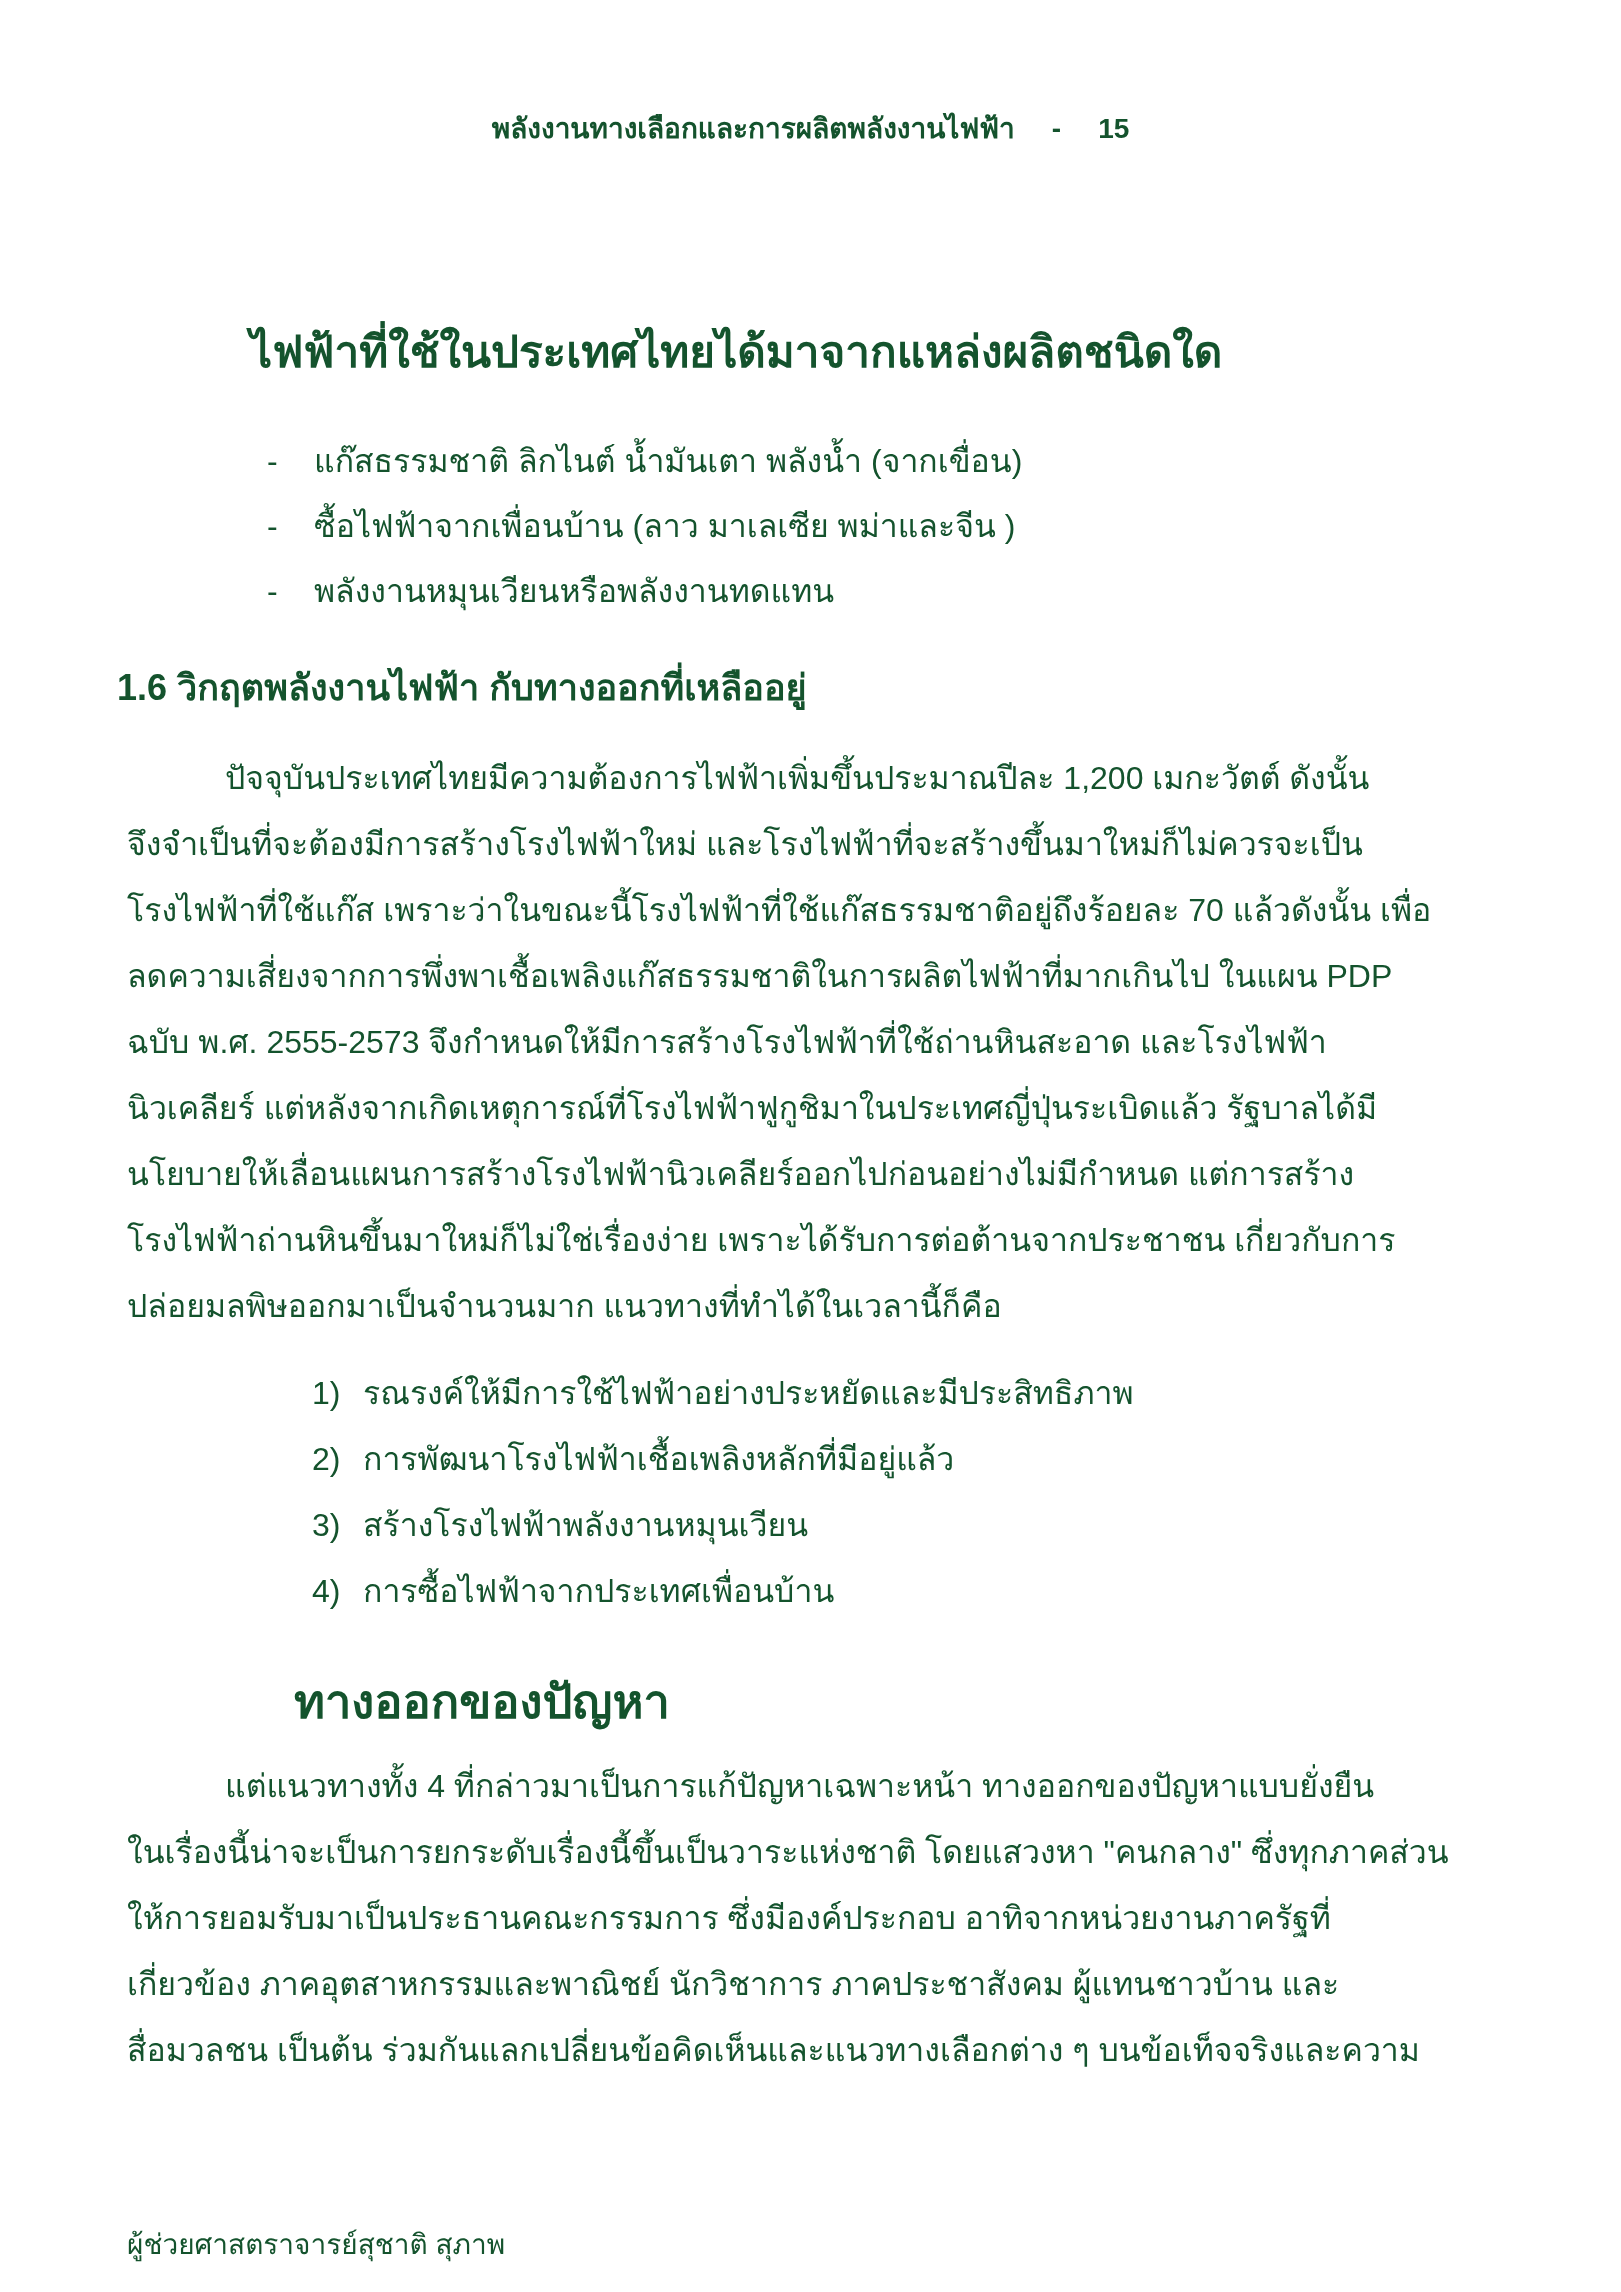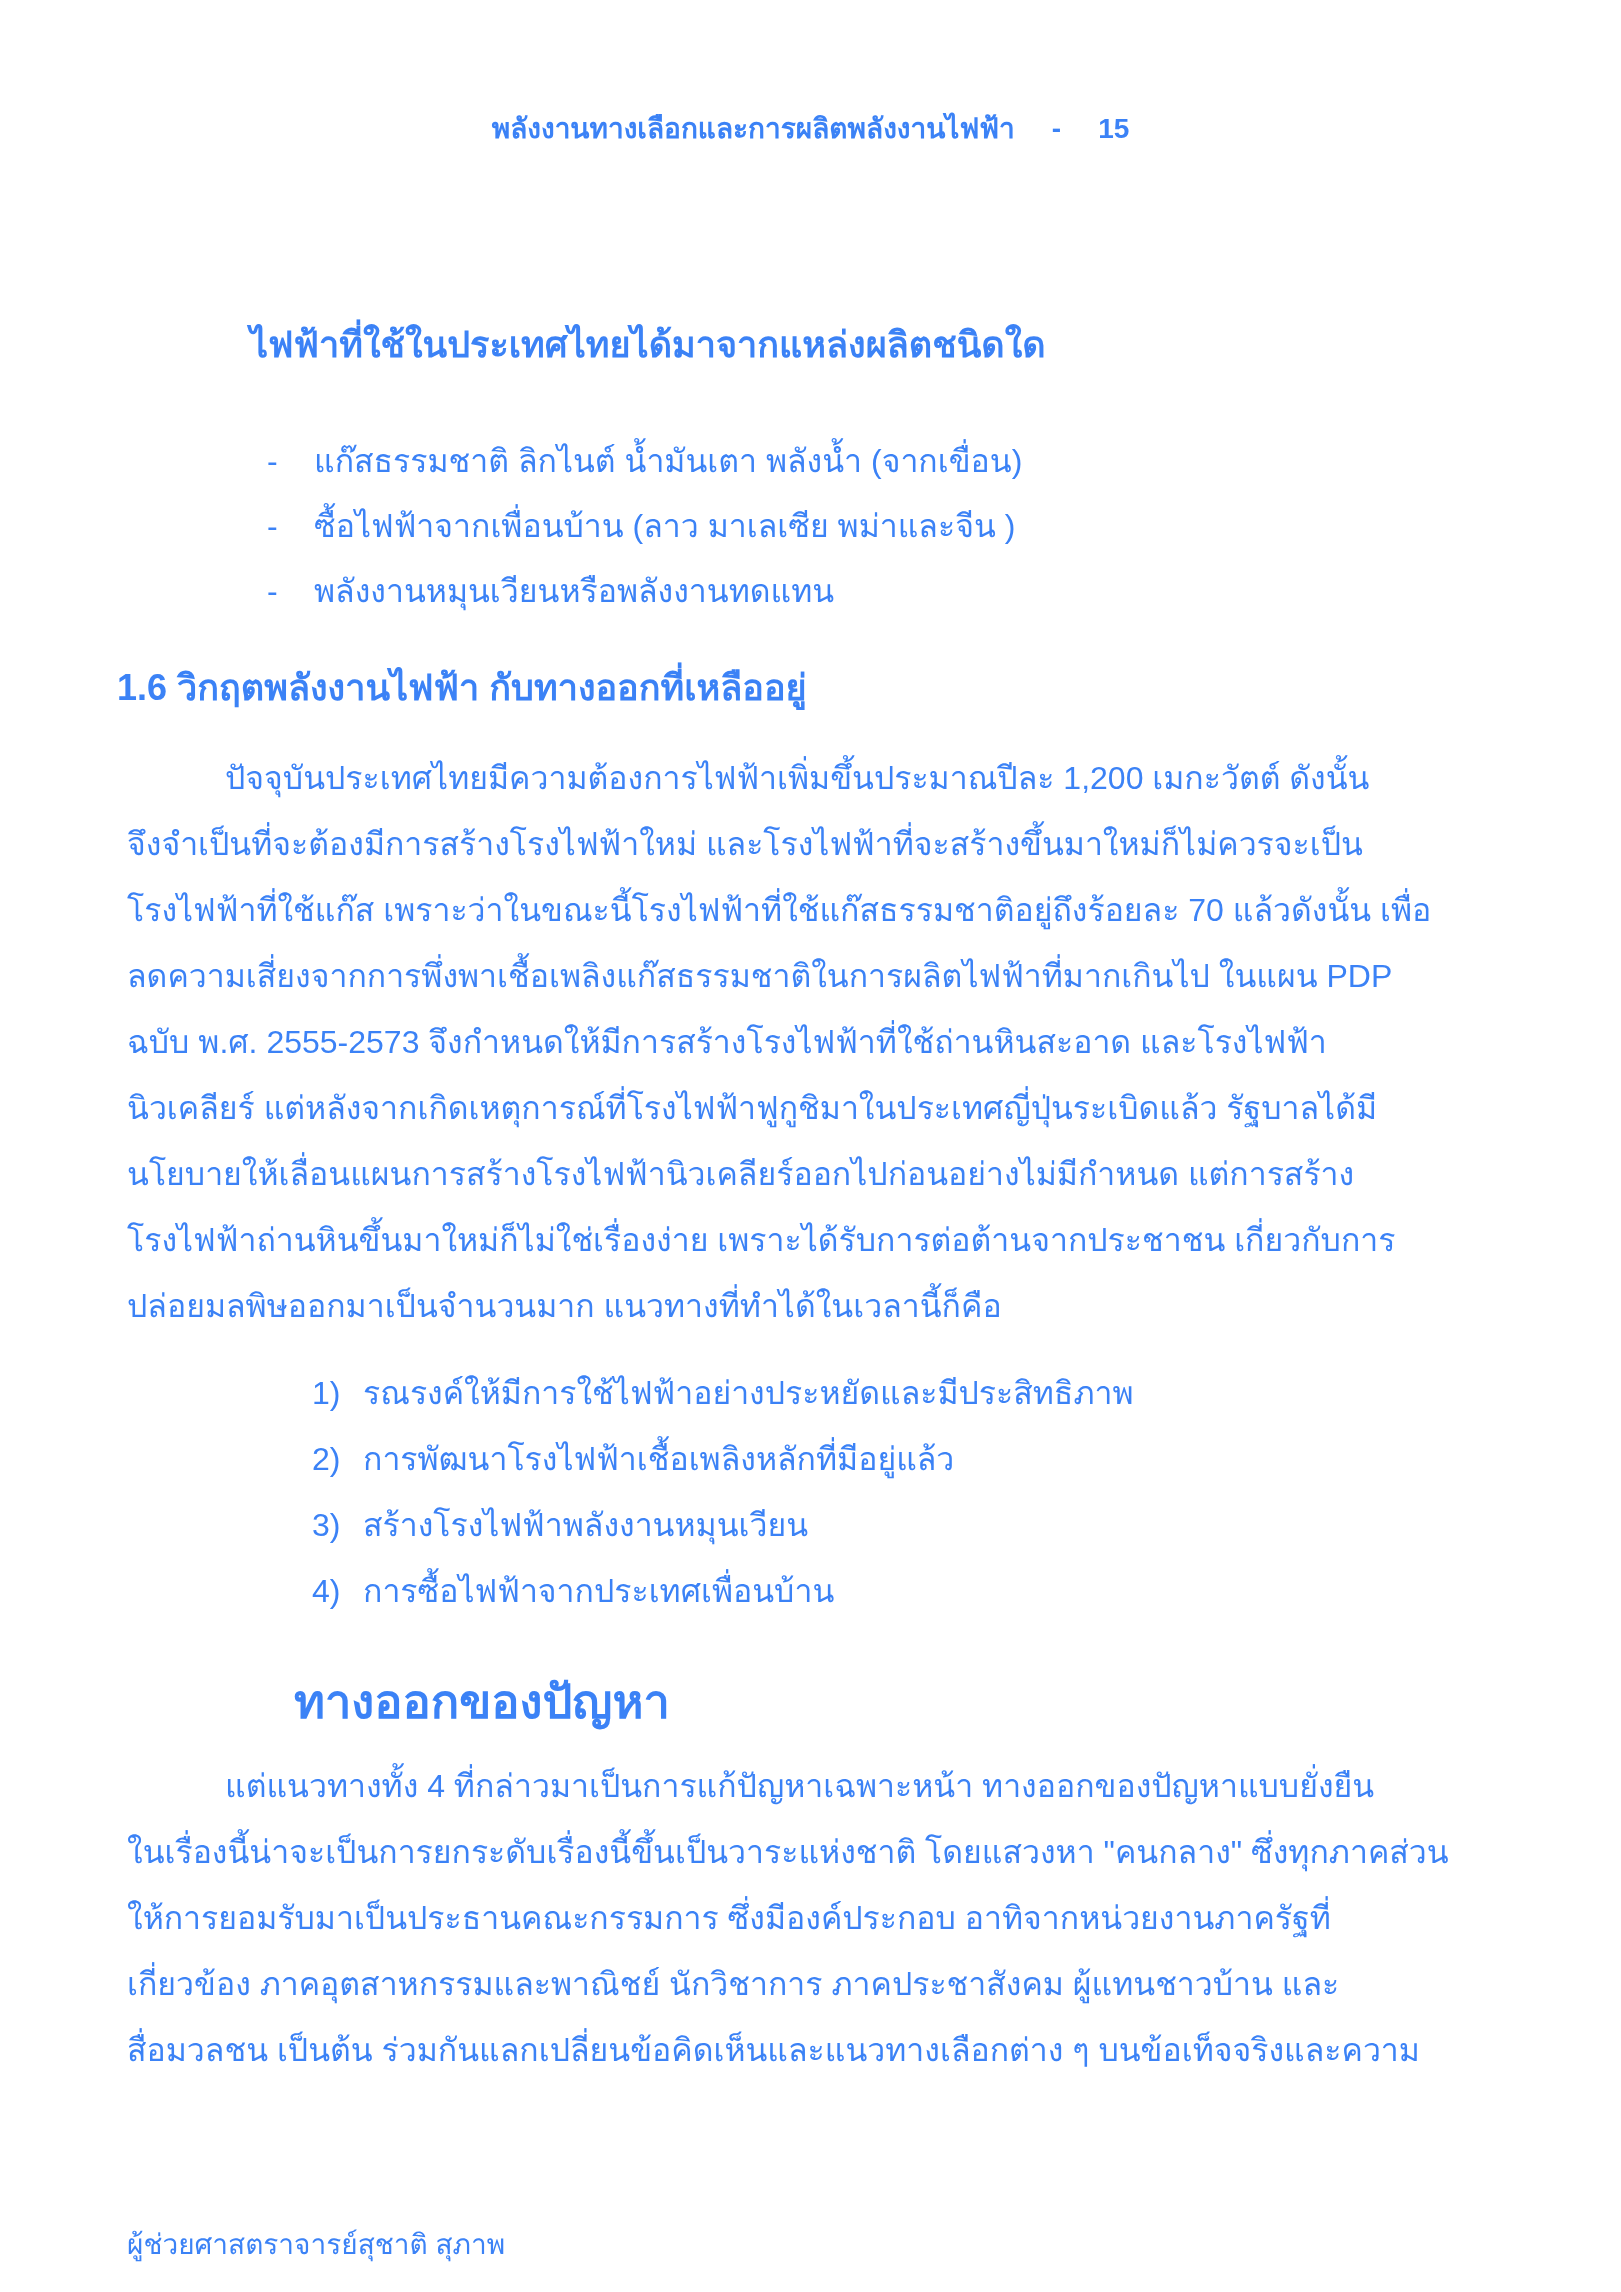--- a/index.html
+++ b/index.html
@@ -2,41 +2,41 @@
 <html><head>
 <meta charset="utf-8">
 <style>
   html, body { margin: 0; padding: 0; background: #888; }
   .page {
     position: relative;
     width: 1621px;
     height: 2293px;
     margin: 0 auto;
     background: #ffffff;
-    color: #3b82f6;
+    color: #14532d;
     font-family: "Liberation Sans", "DejaVu Sans", sans-serif;
     overflow: hidden;
   }
   .header {
     position: absolute;
     top: 106px;
     left: 0;
     width: 100%;
     display: flex;
     justify-content: center;
     align-items: baseline;
     gap: 37px;
     font-size: 28px;
     font-weight: bold;
   }
   .q-title {
     position: absolute;
     top: 316px;
     left: 250px;
-    font-size: 36px;
+    font-size: 44px;
     font-weight: bold;
     font-family: Liberation Serif, serif;
   }
   .bullet-list {
     position: absolute;
     top: 429px;
     left: 267px;
     font-size: 32px;
   }
   .bullet-row {

